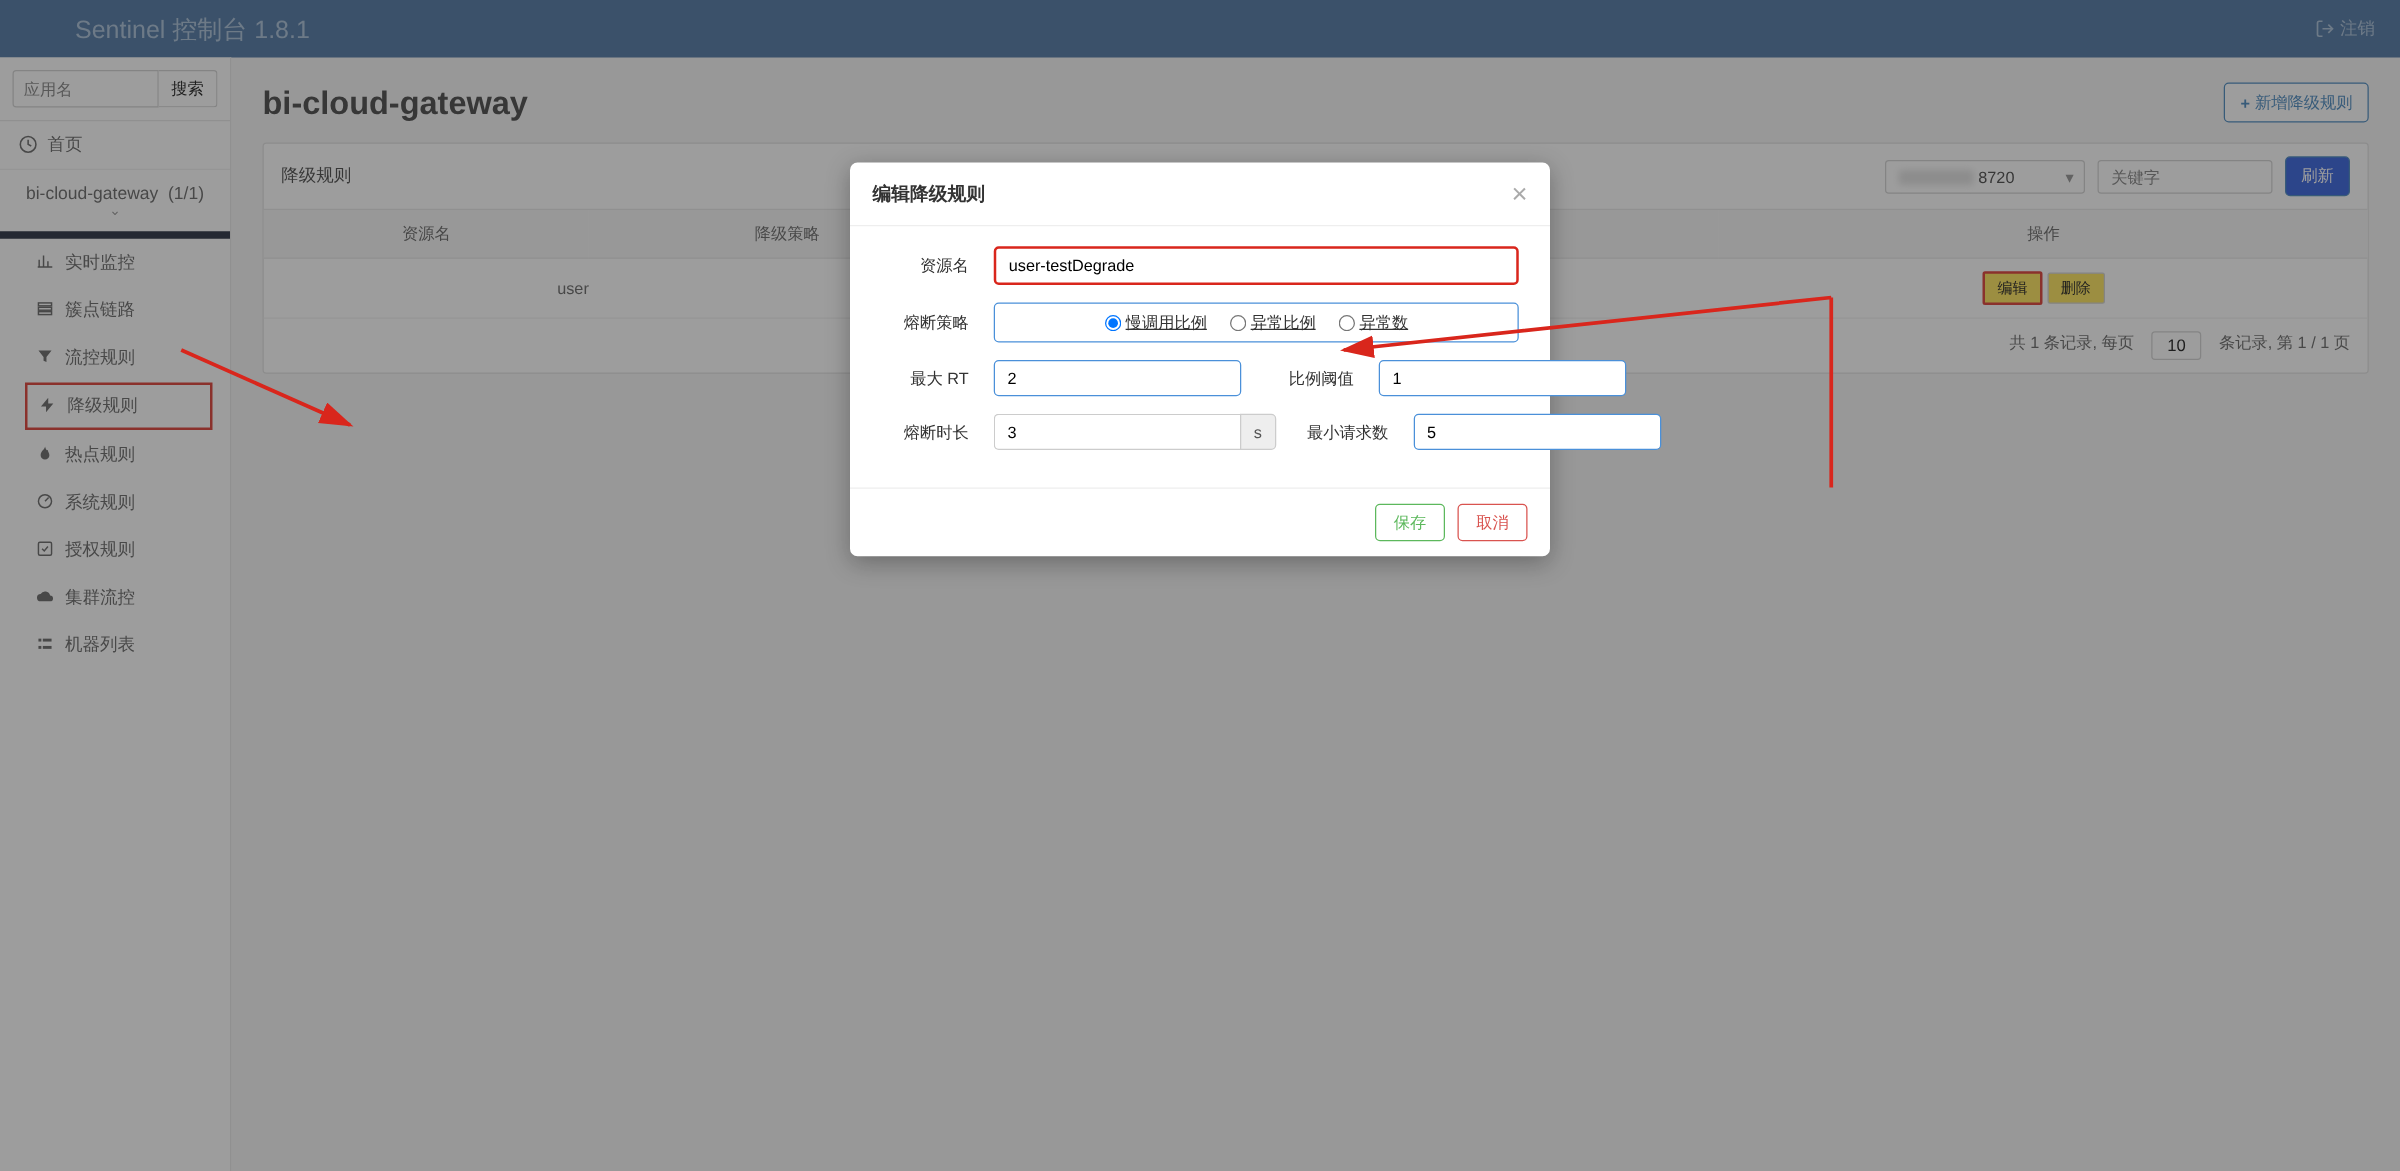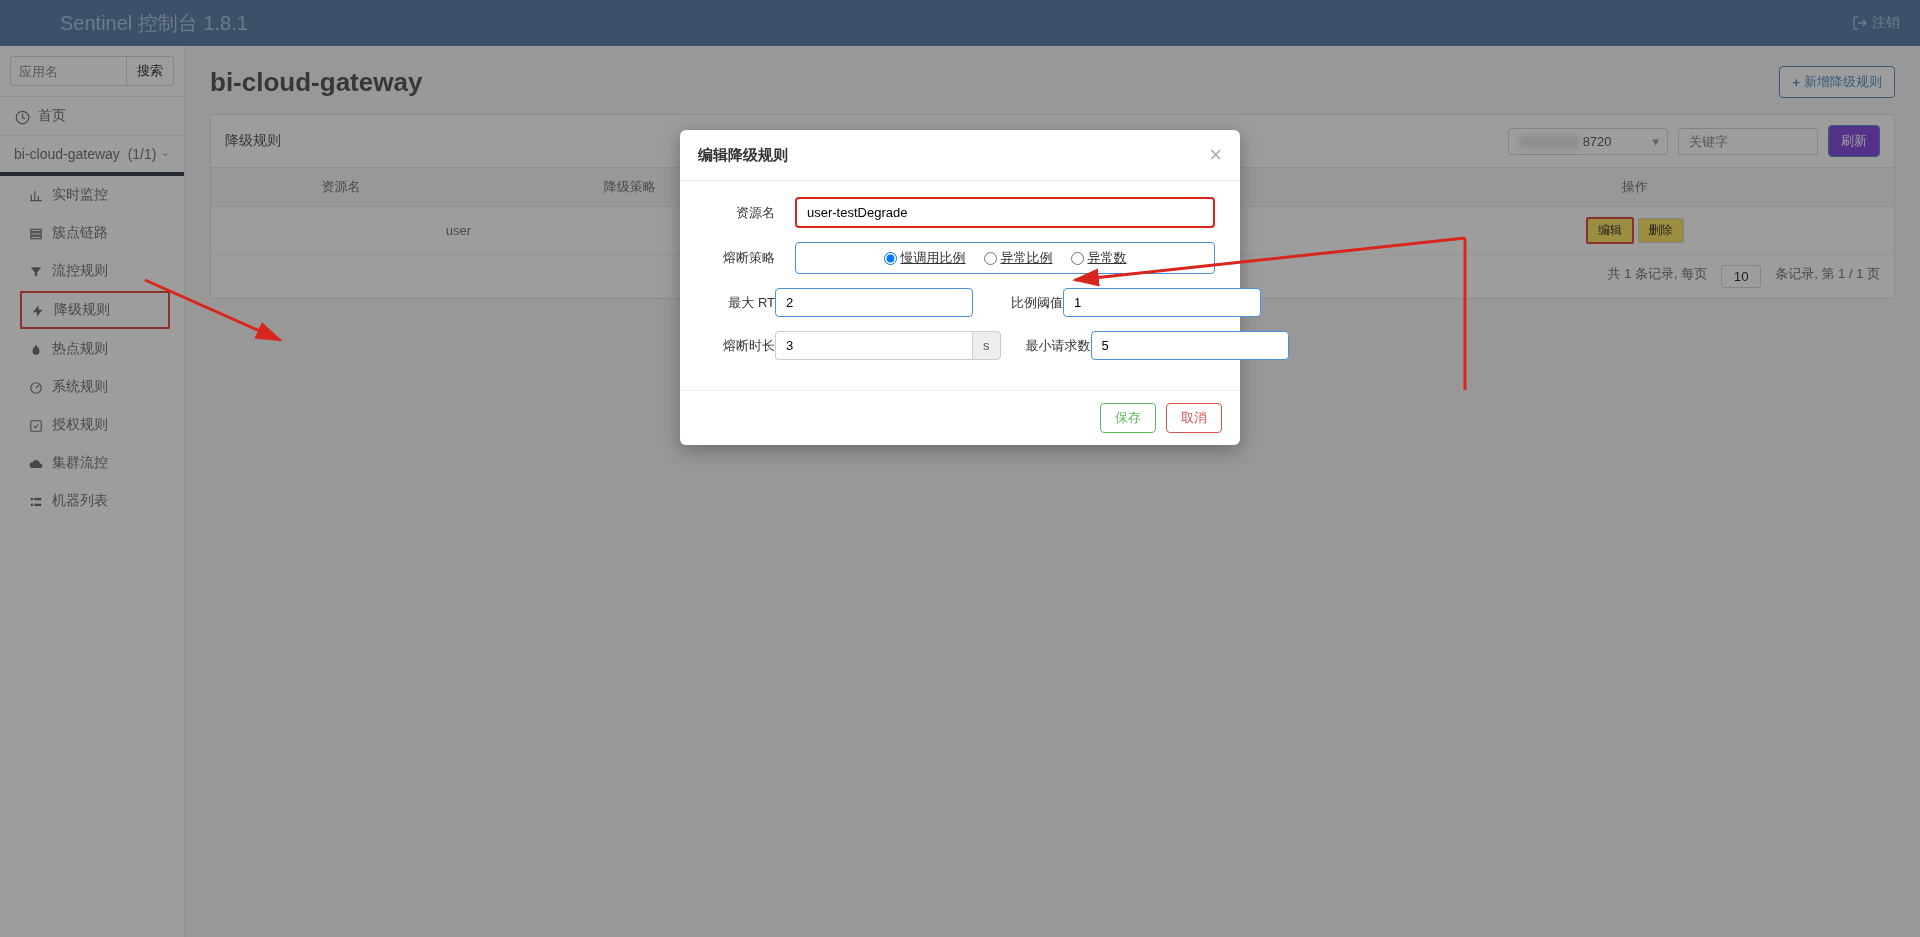--- a/index.html
+++ b/index.html
@@ -5,30 +5,30 @@
 * { box-sizing: border-box; margin: 0; padding: 0; }
 body { font-family: -apple-system, "Helvetica Neue", Arial, "Microsoft YaHei", sans-serif; font-size: 14px; color: #333; background: #f5f5f5; overflow: hidden; }
 .header { background: #3b6798; color: #9fb8d3; height: 46px; display: flex; align-items: center; padding: 0 20px; justify-content: space-between; }
 .header-title { font-size: 20px; font-weight: 500; margin-left: 40px; }
 .header-logout { color: #9fb8d3; cursor: pointer; display: flex; align-items: center; gap: 4px; }
 .main { display: flex; height: calc(100vh - 46px); }
 .sidebar { width: 185px; background: #fff; border-right: 1px solid #e5e5e5; }
 .sidebar-search { display: flex; padding: 10px; border-bottom: 1px solid #e5e5e5; }
 .sidebar-search input { flex:1; width: 100px; border: 1px solid #ccc; border-radius: 3px 0 0 3px; padding: 5px 8px; font-size: 13px; outline: none; }
 .sidebar-search button { border: 1px solid #ccc; border-left: none; border-radius: 0 3px 3px 0; background: #fff; padding: 5px 10px; font-size: 13px; cursor: pointer; }
-.sidebar-item { display: flex; align-items: flex-end; padding: 10px 14px; color: #555; cursor: pointer; gap: 8px; }
+.sidebar-item { display: flex; align-items: flex-start; padding: 10px 14px; color: #555; cursor: pointer; gap: 8px; }
 .sidebar-item.home { border-bottom: 1px solid #eee; }
-.sidebar-app { display:flex; justify-content: space-between; padding: 10px 14px; color:#555; cursor:pointer; border-bottom:4px solid #0f172a;}
+.sidebar-app { display:flex; justify-content: space-between; align-items:center; padding: 10px 14px; color:#555; cursor:pointer; border-bottom:6px solid #0f172a;flex-direction:column;}
 .sidebar-sub { padding-left: 28px; }
 .sidebar-item.active-outline { border: 2px solid #d9261c; margin: 1px 14px 1px 20px; padding: 8px 8px; }
 .icon { display: inline-flex; width: 16px; height: 16px; align-items: center; justify-content: center; }
 .content { flex: 1; padding: 20px 25px; overflow: auto; }
 .page-title { font-size: 26px; font-weight: 600; color: #333; margin-bottom: 16px; display:flex; justify-content:space-between; align-items:center;}
 .btn { border: 1px solid #337ab7; color: #337ab7; background:#fff; border-radius: 4px; padding: 6px 12px; font-size: 13px; cursor: pointer; display:inline-flex; align-items:center; gap:4px;}
-.btn-primary { background:#6d28d9; color:#fff; }
+.btn-primary { background:#1d4ed8; color:#fff; }
 .panel { background: #fff; border: 1px solid #ddd; border-radius: 3px; }
 .panel-header { display:flex; justify-content:space-between; align-items:center; padding: 10px 14px; border-bottom: 1px solid #e5e5e5; }
 .panel-header-controls { display:flex; gap:10px; align-items:center;}
 .select { border:1px solid #ccc; border-radius:3px; padding:5px 30px 5px 10px; font-size:13px; min-width:160px; position:relative; background:#fff;}
 .select::after { content:"▾"; position:absolute; right:8px; color:#888;}
 .keyword-input { border:1px solid #ccc; border-radius:3px; padding:5px 10px; font-size:13px; width:140px;}
 .table-wrap { width:100%; }
 table { width:100%; border-collapse: collapse; }
 th { background:#f5f5f5; padding:10px; text-align:center; font-weight:500; color:#555; border-bottom:1px solid #e5e5e5; font-size:13px;}
 td { padding:10px; text-align:center; color:#555; border-bottom:1px solid #eee; font-size:13px;}
@@ -48,21 +48,21 @@
 .form-input.blue { border-color:#4a90d9; }
 .form-input.red-outline { border:2px solid #d9261c; }
 .input-group { display:flex; flex:1; }
 .input-group .form-input { border-radius:4px 0 0 4px; border-right:none;}
 .input-addon { border:1px solid #ccc; background:#eee; padding:6px 10px; border-radius:0 4px 4px 0; font-size:13px; color:#555;}
 .radio-group { flex:1; border:1px solid #4a90d9; border-radius:4px; padding:6px 10px; display:flex; justify-content:center; gap:18px; font-size:13px;text-decoration:underline;}
 .radio-item { display:flex; align-items:center; gap:4px; cursor:pointer;}
 .modal-footer { border-top:1px solid #eee; padding:12px 18px; display:flex; justify-content:flex-end; gap:10px;}
 .btn-outline-green { border:1px solid #5cb85c; color:#5cb85c; background:#fff; border-radius:4px; padding:5px 14px; font-size:13px; cursor:pointer;}
 .btn-outline-red { border:1px solid #d9534f; color:#d9534f; background:#fff; border-radius:4px; padding:5px 14px; font-size:13px; cursor:pointer;}
-.form-row-half { display:flex; align-items:center; flex:1;}
+.form-row-half { display:flex; align-items:center; gap:20px; flex:1;}
 .arrow { position:fixed; pointer-events:none; }
 .blur-text { filter: blur(3px); color:#888; display:inline-block; width:60px; background:#ddd; height:12px; border-radius:2px; vertical-align:middle;}
 </style>
 </head>
 <body>
 
 <div class="header">
   <div class="header-title">Sentinel 控制台 1.8.1</div>
   <div class="header-logout">
     <span class="icon">

